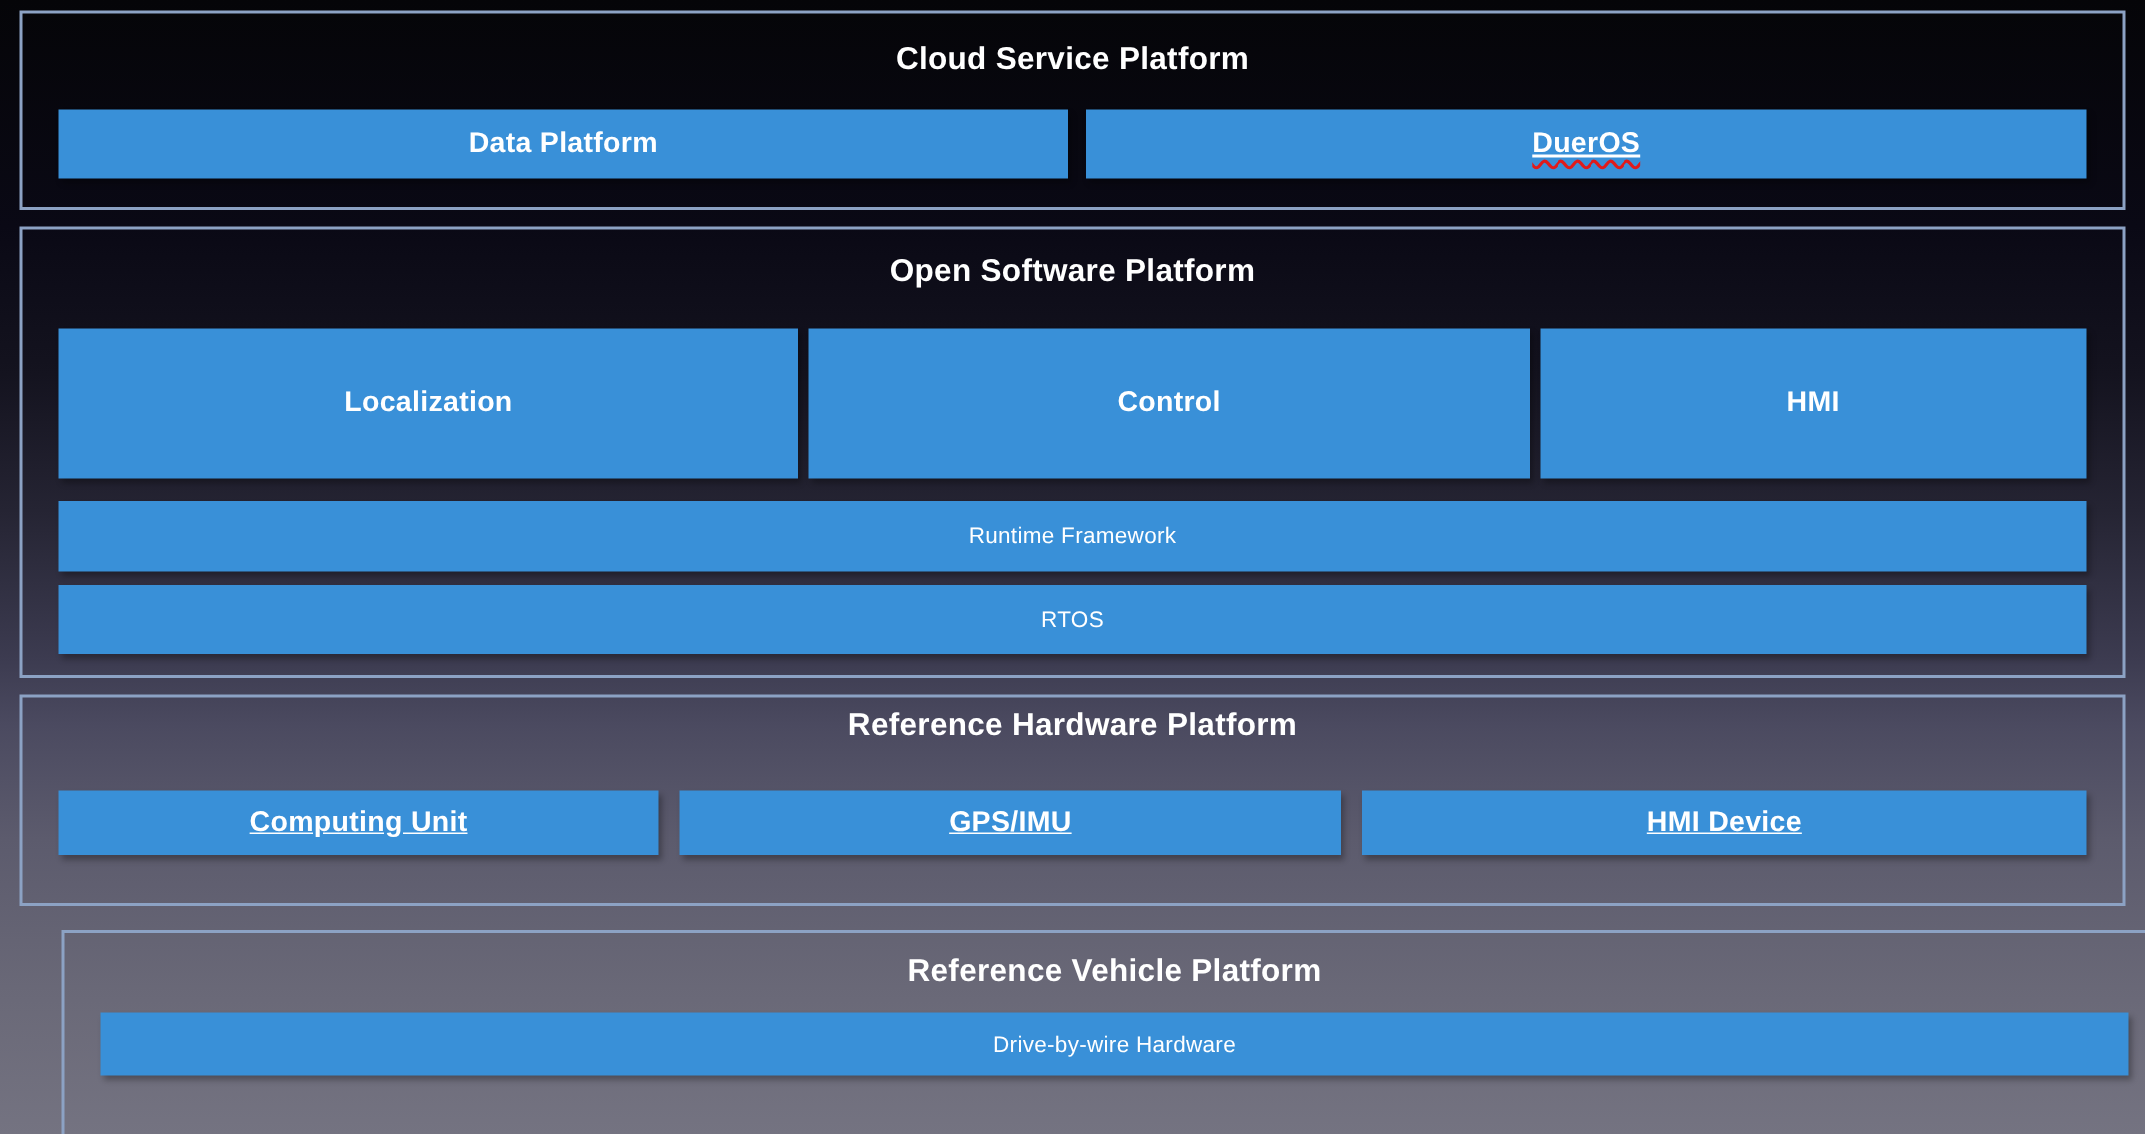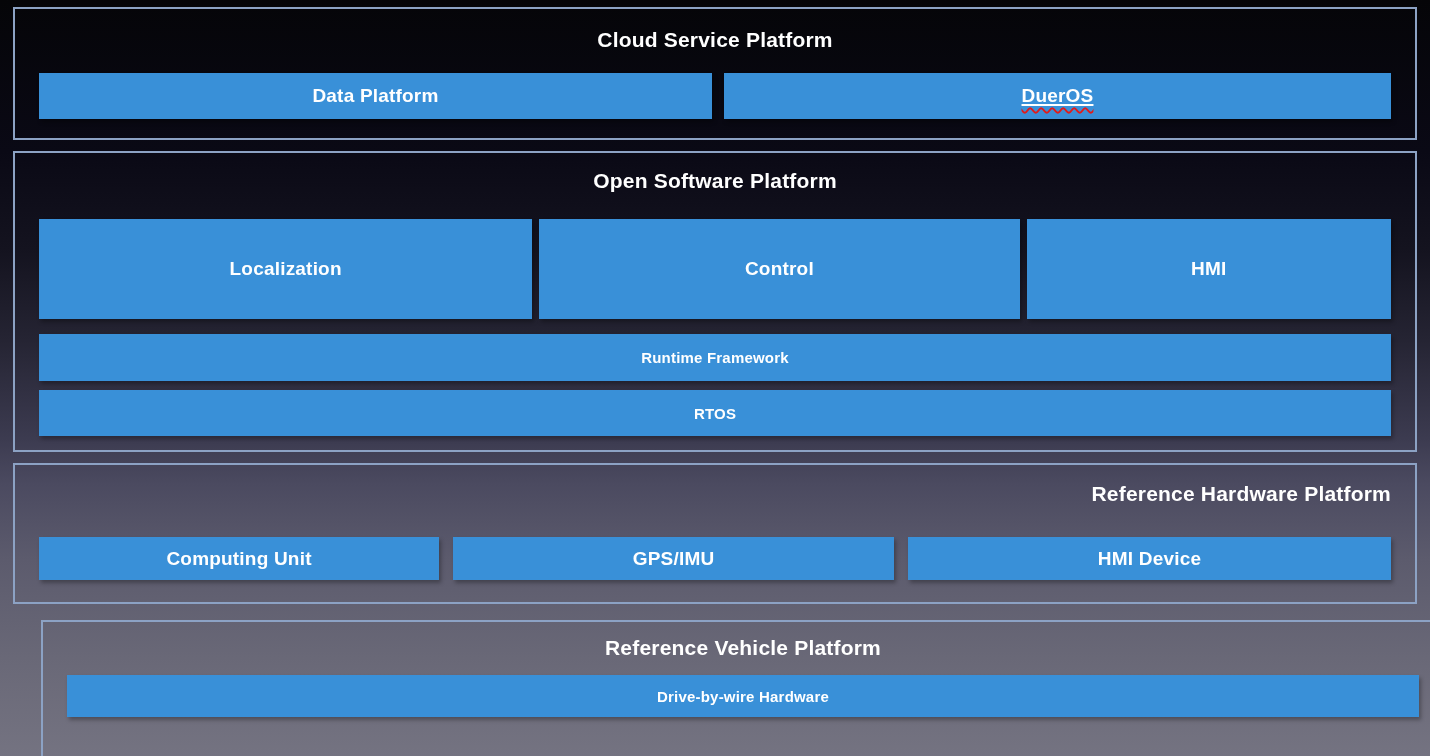--- a/index.html
+++ b/index.html
@@ -39,21 +39,21 @@
   .section-vehicle  { height:153px;margin-left:28px; }
   .section-title{
     text-align:center;
     font-weight:bold;
     font-size:21px;
     line-height:29px;
     letter-spacing:0.2px;
   }
   .section-cloud    .section-title{ margin-top:16px; }
   .section-software .section-title{ margin-top:13px; }
-  .section-hardware .section-title{ margin-top:14px;text-align:right; }
+  .section-hardware .section-title{ margin-top:4px; }
   .section-vehicle  .section-title{ margin-top:11px; }
   .row{
     display:flex;
     width:100%;
   }
   .box{
     background:var(--box-blue);
     display:flex;
     align-items:center;
     justify-content:center;
@@ -61,34 +61,34 @@
     font-size:19px;
     letter-spacing:0.2px;
     box-shadow:2px 3px 4px rgba(0,0,0,0.30);
     flex-basis:0;
   }
   .bar{
     background:var(--box-blue);
     display:flex;
     align-items:center;
     justify-content:center;
-    font-weight:bold;
+    font-weight:normal;
     font-size:15px;
     letter-spacing:0.2px;
     width:100%;
     box-shadow:2px 3px 4px rgba(0,0,0,0.30);
   }
   
   .row-cloud{ margin-top:19px; gap:12px; height:46px; }
   
   .row-software{ margin-top:24px; gap:7px; height:100px; }
   .bar-runtime{ margin-top:15px; height:47px; }
   .bar-rtos{ margin-top:9px; height:46px; }
   
-  .row-hardware{ margin-top:29px; gap:14px; height:43px; }
+  .row-hardware{ margin-top:29px; gap:14px; height:43px;text-decoration:underline; }
   
   .bar-vehicle{ margin-top:13px; height:42px; }
   
   .spellcheck{
     text-decoration:underline wavy var(--spellcheck-red);
     text-decoration-thickness:2px;
     text-underline-offset:5px;
   }
   .spellcheck .underlined{
     text-decoration:underline solid var(--text-white);

